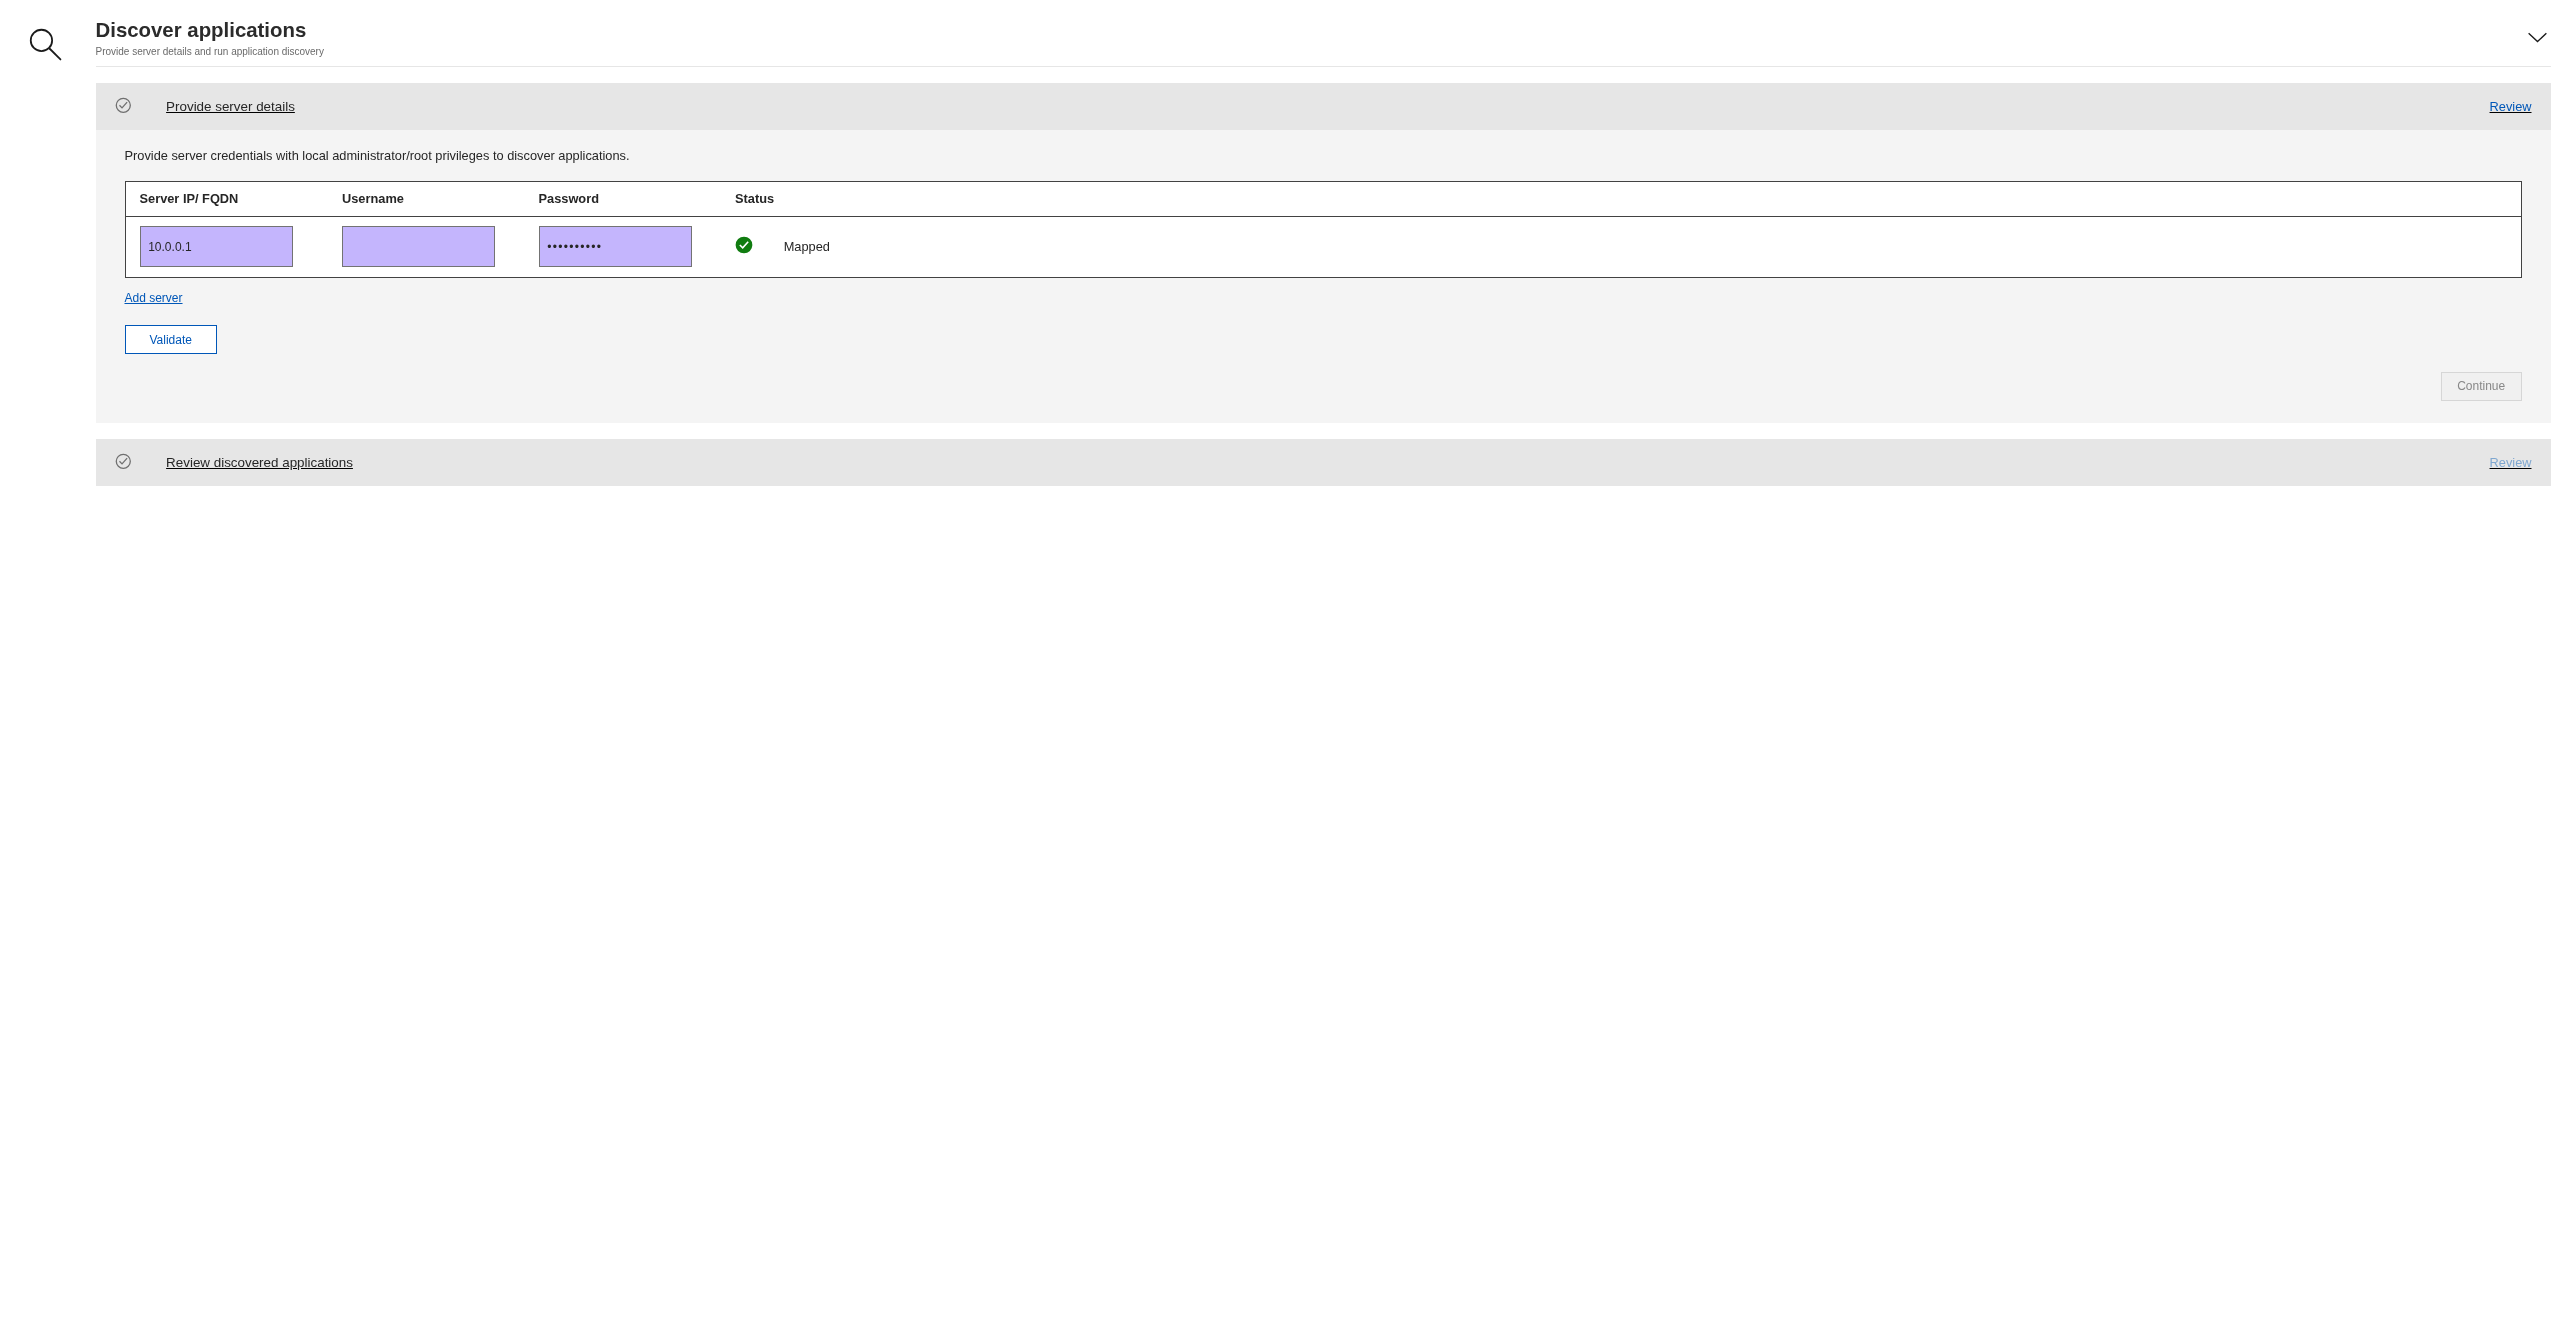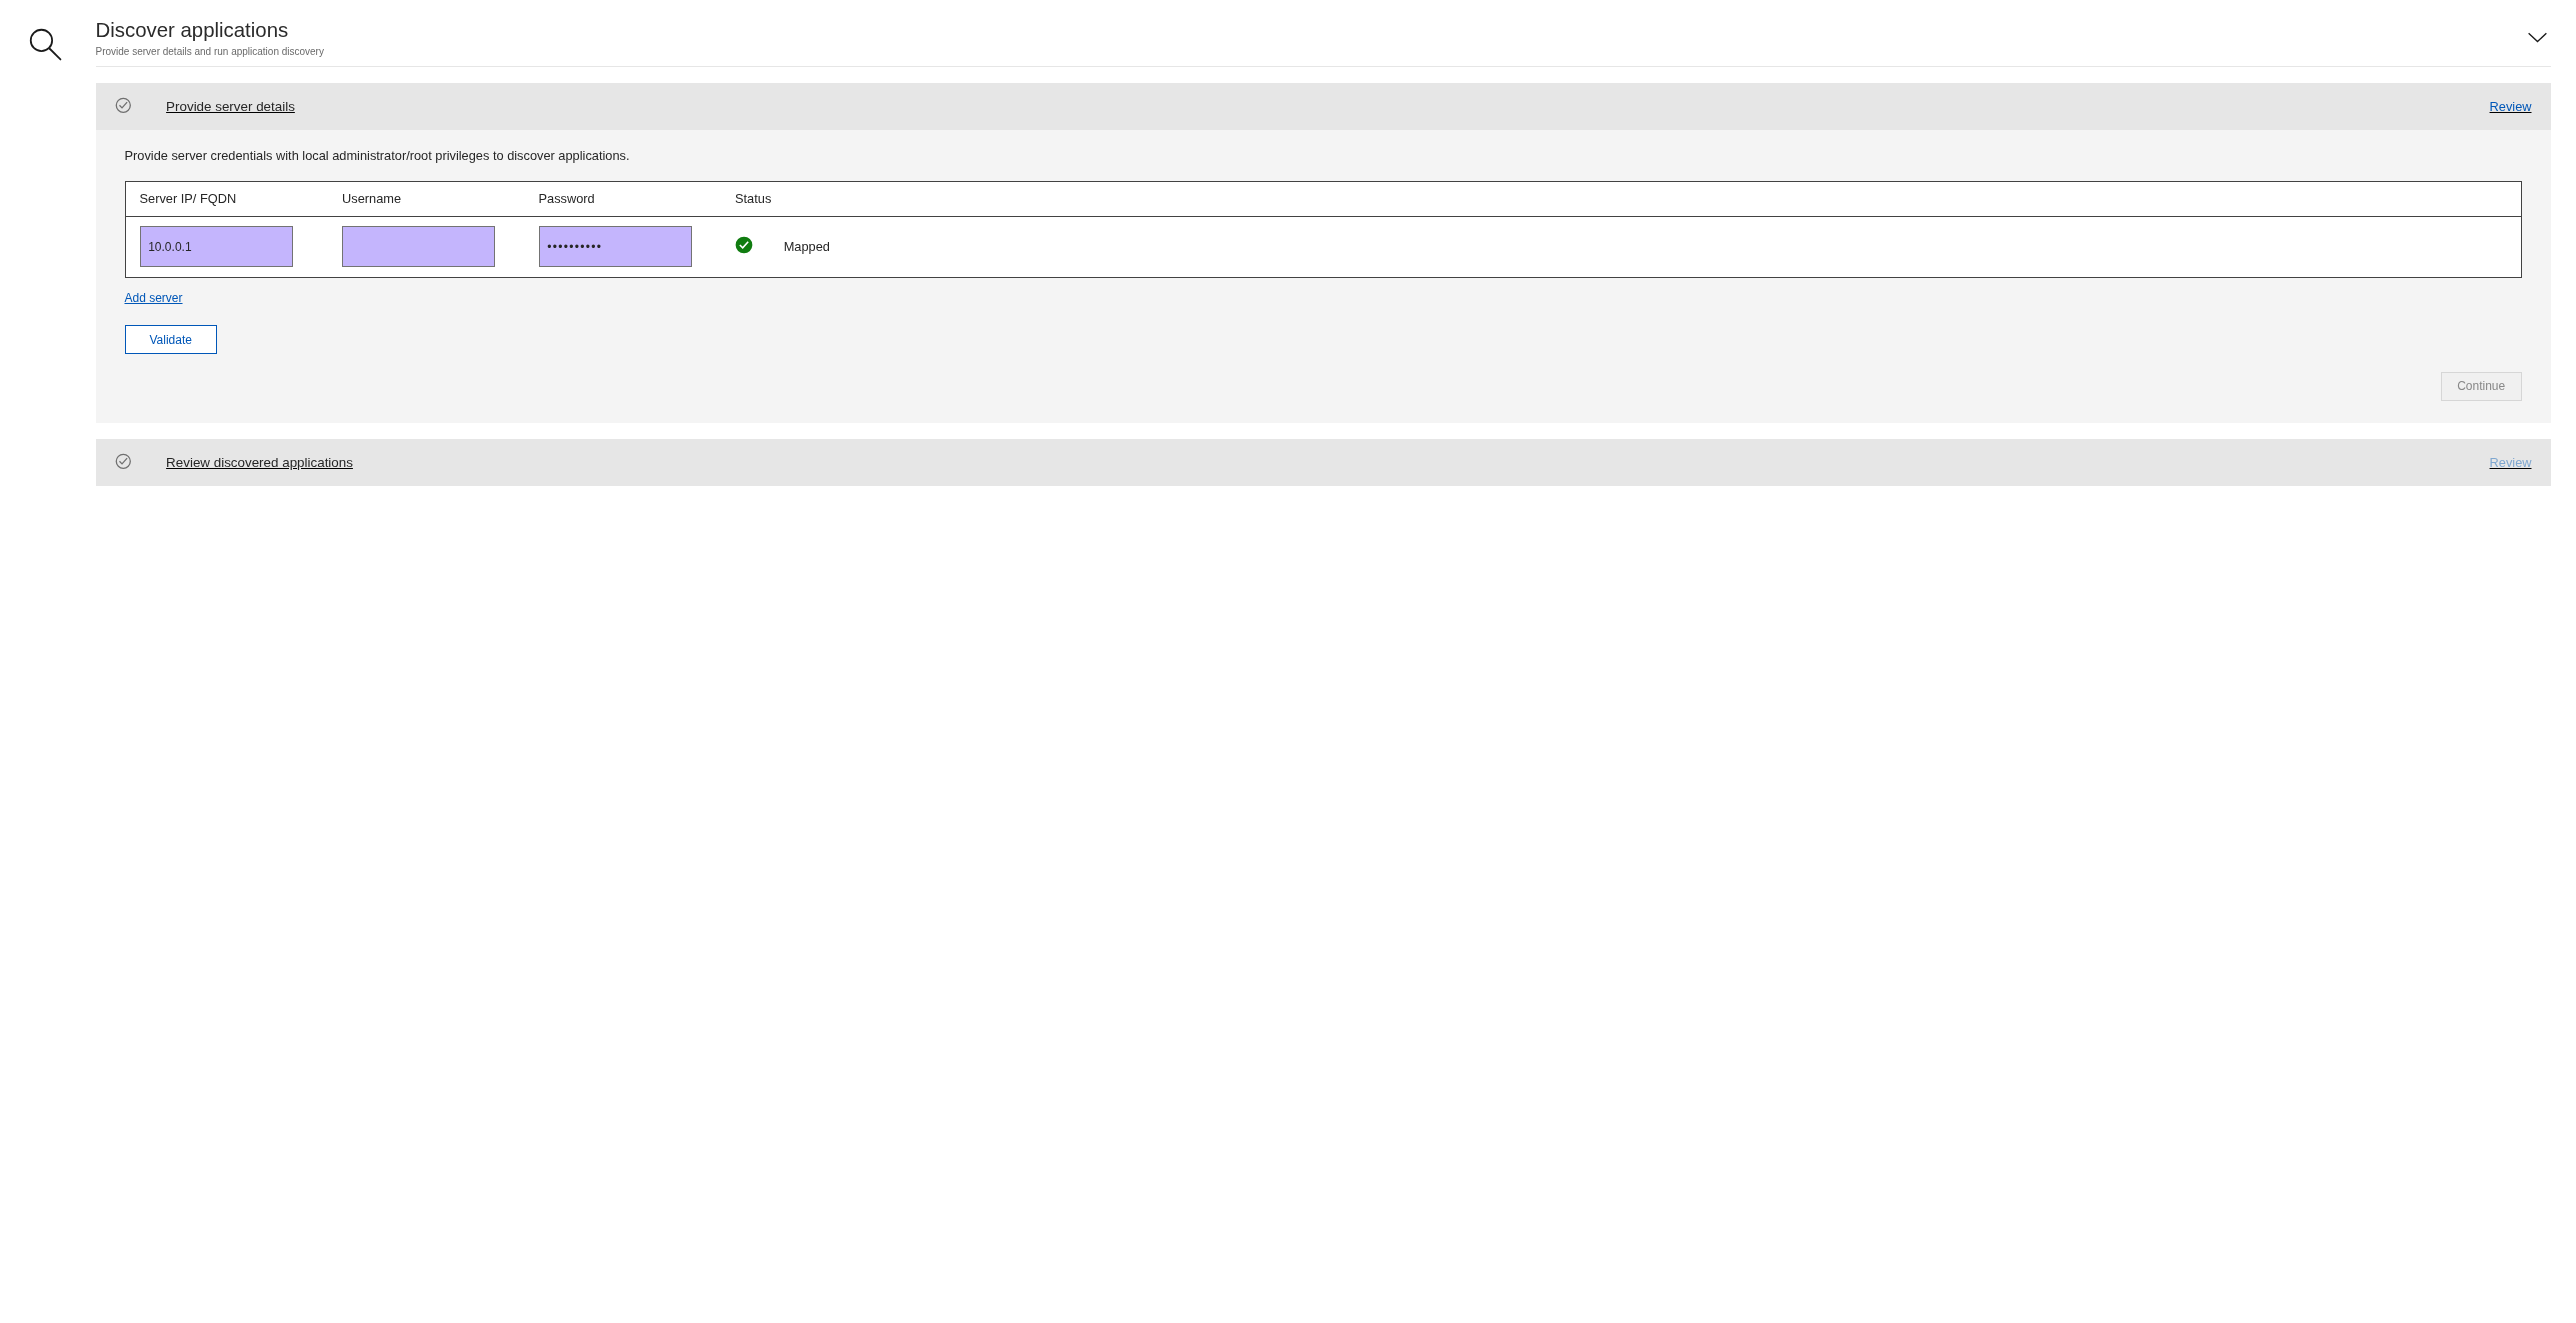--- a/index.html
+++ b/index.html
@@ -24,21 +24,21 @@
       flex: 1;
     }
     .header-row {
       display: flex;
       justify-content: space-between;
       align-items: flex-start;
       margin-bottom: 9.6px;
     }
     .page-title {
       font-size: 20.4px;
-      font-weight: 400;
+      font-weight: 700;
       color: #2b2b2b;
       margin-bottom: 3.8px;
     }
     .page-subtitle {
       font-size: 10px;
       font-weight: 400;
       color: #6a6a6a;
     }
     .collapse-chevron {
       margin-top: 12.8px;
@@ -104,21 +104,21 @@
     }
     .col {
       font-size: 12.8px;
       color: #262626;
     }
     .col-ip { flex: 0 0 191px; }
     .col-user { flex: 0 0 185px; }
     .col-pass { flex: 0 0 185px; }
     .col-status { flex: 1; }
     .table-header .col {
-      font-weight: 400;
+      font-weight: 700;
     }
     .table-row .col {
       display: flex;
       align-items: center;
     }
     input[type="text"], input[type="password"] {
       width: 153px;
       height: 41px;
       border: 0.6px solid #737373;
       padding: 0 7.7px;

